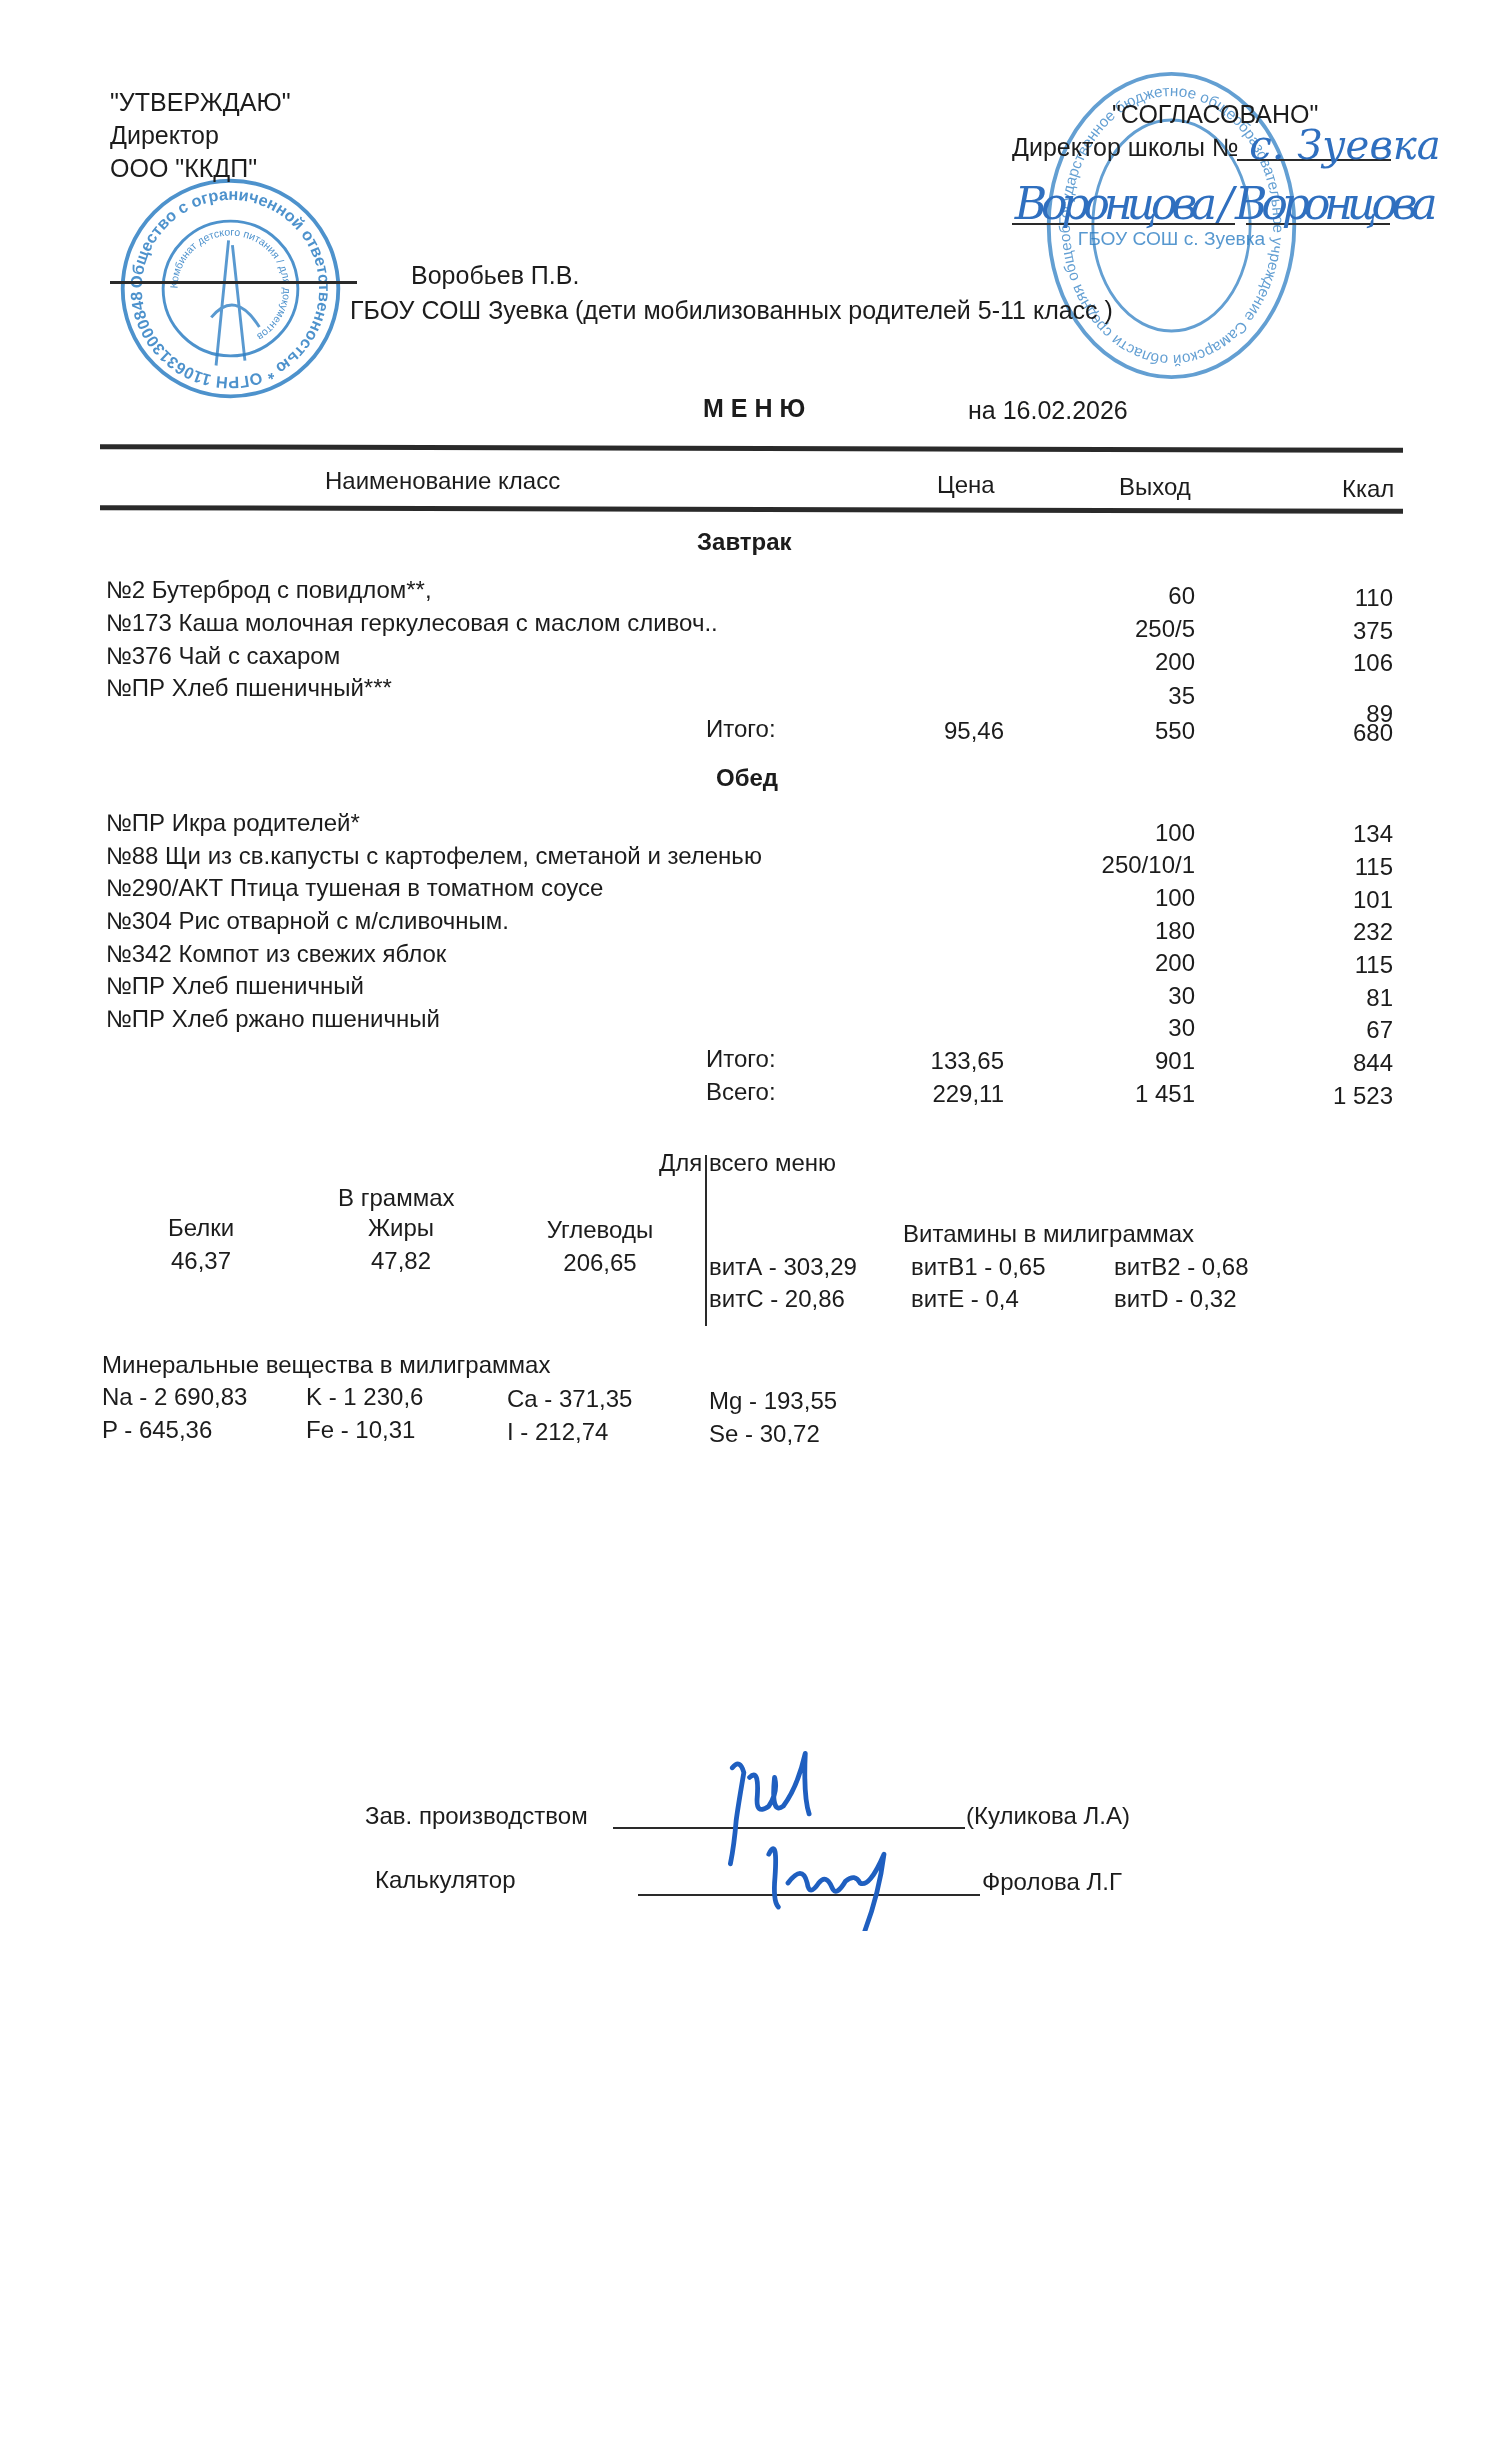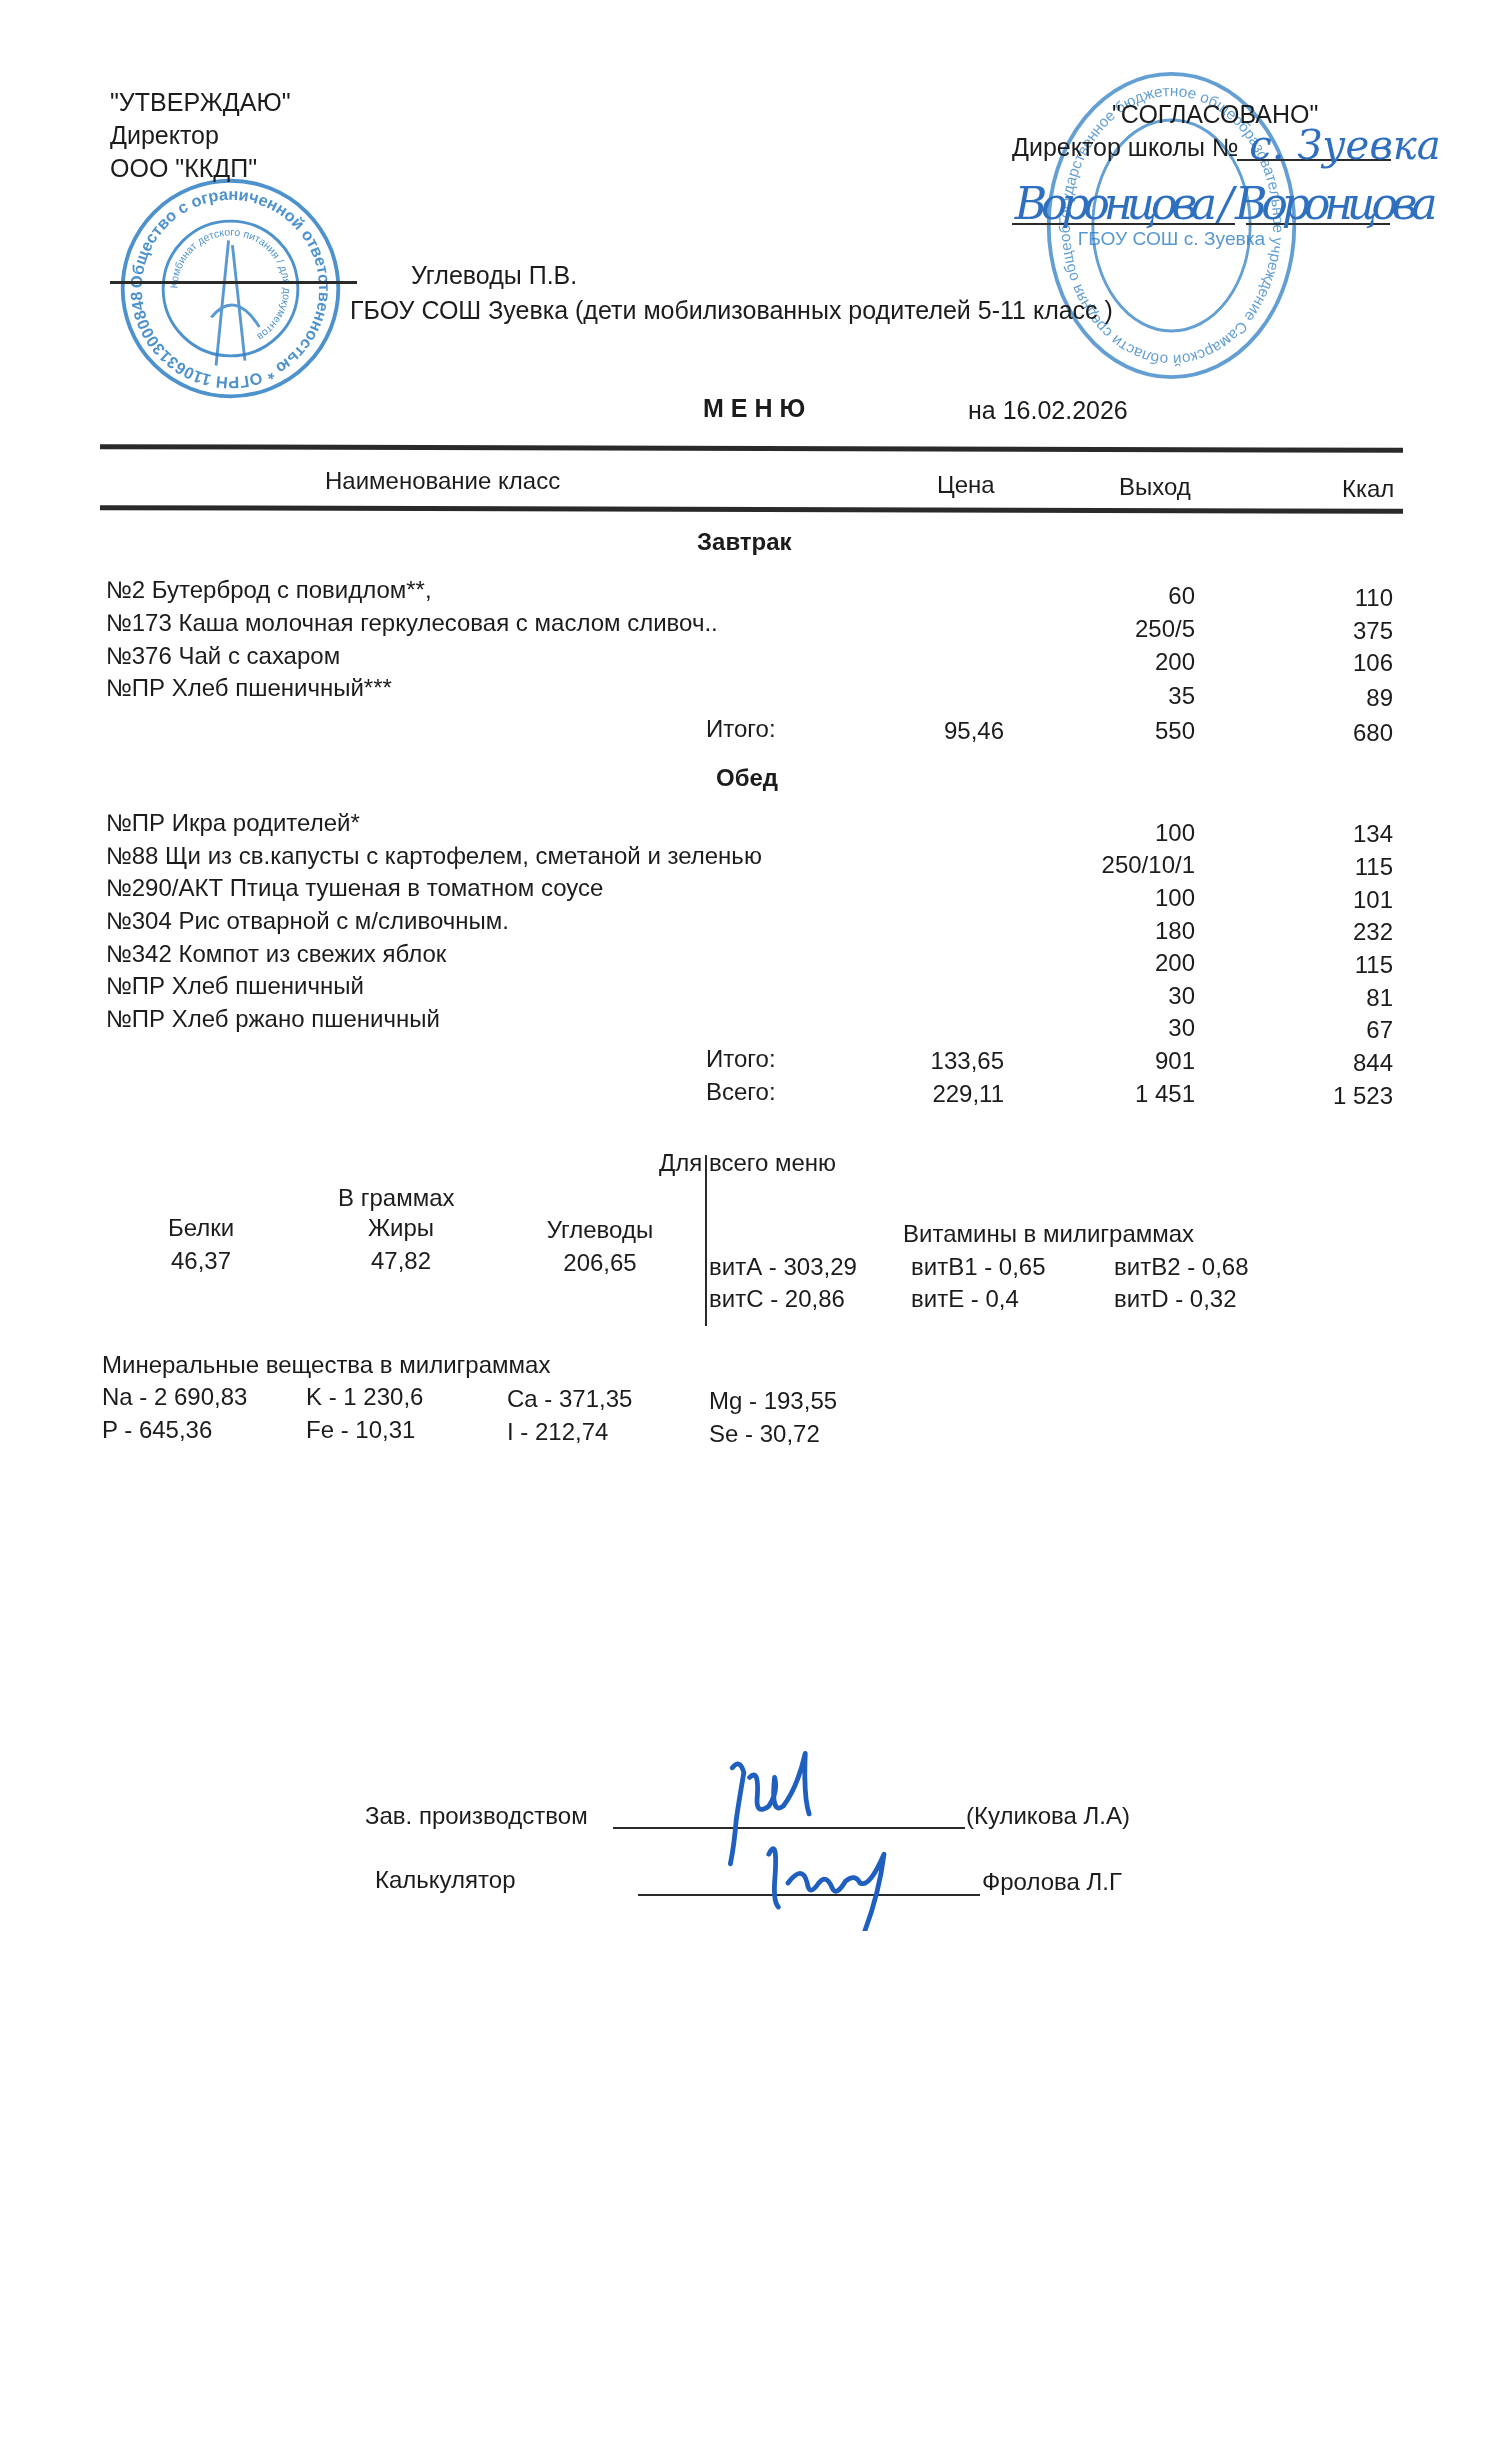--- a/index.html
+++ b/index.html
@@ -50,21 +50,21 @@
   </text>
   <text x="135" y="185" text-anchor="middle" fill="#2f7fc4" font-size="20" font-family="'Liberation Sans', sans-serif" opacity="0.8">ГБОУ СОШ с. Зуевка</text>
 </svg>
 
 <div class="abs t26" style="left:110px;top:88px">"УТВЕРЖДАЮ"</div>
 <div class="abs t26" style="left:110px;top:121px">Директор</div>
 <div class="abs t26" style="left:110px;top:154px">ООО "ККДП"</div>
 
 <div class="hline" style="left:110px;top:281px;width:154px;height:2.9px"></div>
 <div class="hline" style="left:263px;top:281px;width:94px;height:2.9px"></div>
-<div class="abs t26" style="left:411px;top:261px">Углеводы П.В.</div>
+<div class="abs t26" style="left:411px;top:261px">Воробьев П.В.</div>
 
 <div class="abs t26" style="left:350px;top:296px">ГБОУ СОШ  Зуевка (дети мобилизованных родителей    5-11 класс )</div>
 
 <div class="abs t26" style="left:1112px;top:100px">"СОГЛАСОВАНО"</div>
 <div class="abs t26" style="left:1012px;top:133px">Директор школы №</div>
 <div class="hline" style="left:1237px;top:159px;width:154px;height:1.9px"></div>
 <svg class="sig" style="left:1239px;top:113px" width="231" height="67" viewBox="0 0 240 70">
   <text x="10" y="48" fill="#2f6fbf" font-size="42" font-style="italic" font-family="'DejaVu Serif', serif">с. Зуевка</text>
 </svg>
 <div class="hline" style="left:1012px;top:223px;width:223px;height:1.9px"></div>
@@ -96,21 +96,21 @@
   <div class="abs t24 right" style="left:1297px;width:96px;top:617px">375</div>
 </div>
 <div>
   <div class="abs t24" style="left:106px;top:642px">№376 Чай с сахаром</div>
   <div class="abs t24 right" style="left:1057px;width:138px;top:648px">200</div>
   <div class="abs t24 right" style="left:1297px;width:96px;top:649px">106</div>
 </div>
 <div>
   <div class="abs t24" style="left:106px;top:674px">№ПР Хлеб пшеничный***</div>
   <div class="abs t24 right" style="left:1057px;width:138px;top:682px">35</div>
-  <div class="abs t24 right" style="left:1297px;width:96px;top:684px">89</div>
+  <div class="abs t24 right" style="left:1297px;width:96px;top:700px">89</div>
 </div>
 <div>
   <div class="abs t24" style="left:706px;top:715px">Итого:</div>
   <div class="abs t24 right" style="left:884px;width:120px;top:717px">95,46</div>
   <div class="abs t24 right" style="left:1057px;width:138px;top:717px">550</div>
   <div class="abs t24 right" style="left:1297px;width:96px;top:719px">680</div>
 </div>
 
 <div class="abs t24 bold" style="left:716px;top:764px">Обед</div>
 

